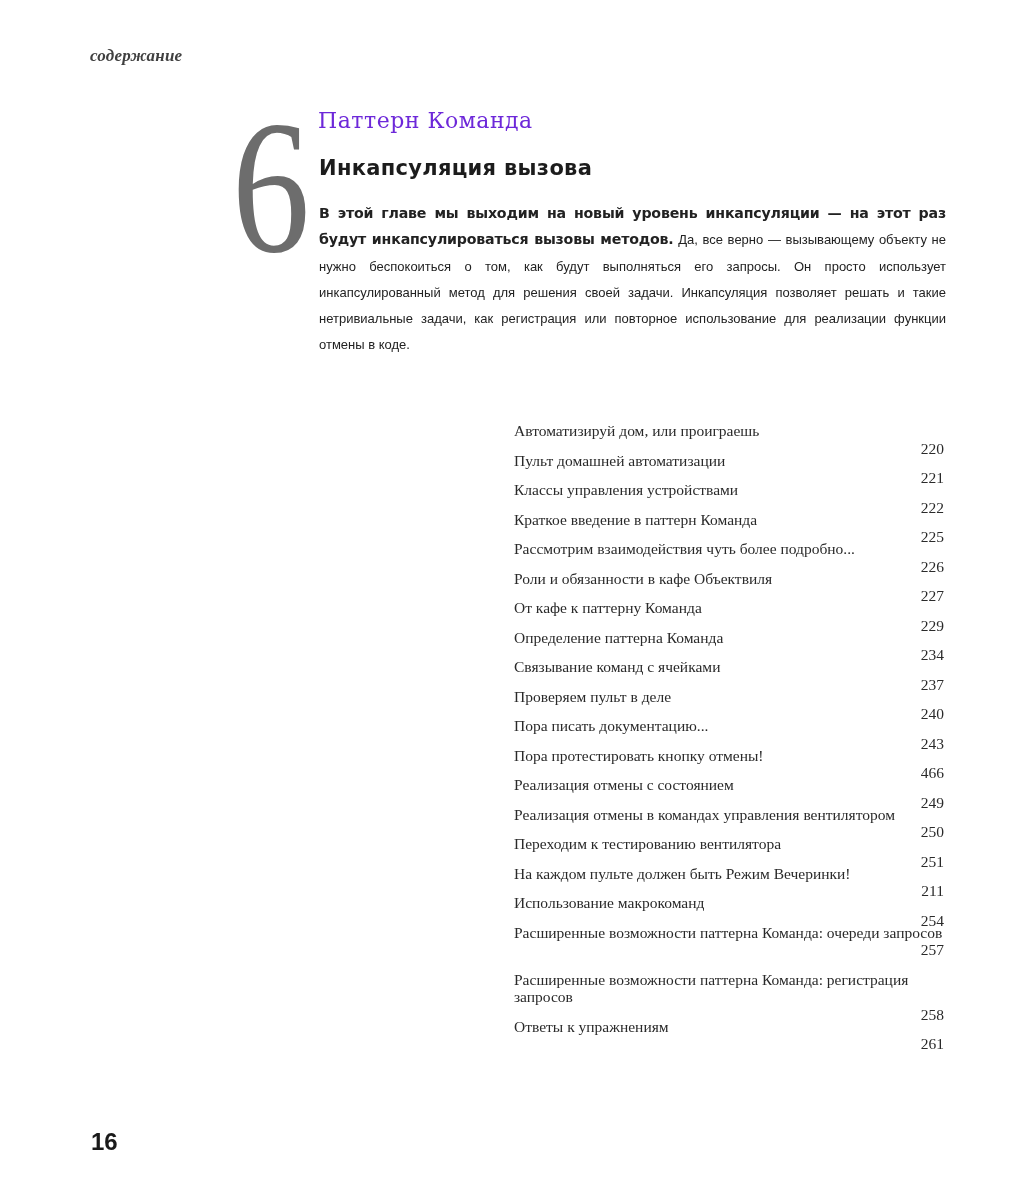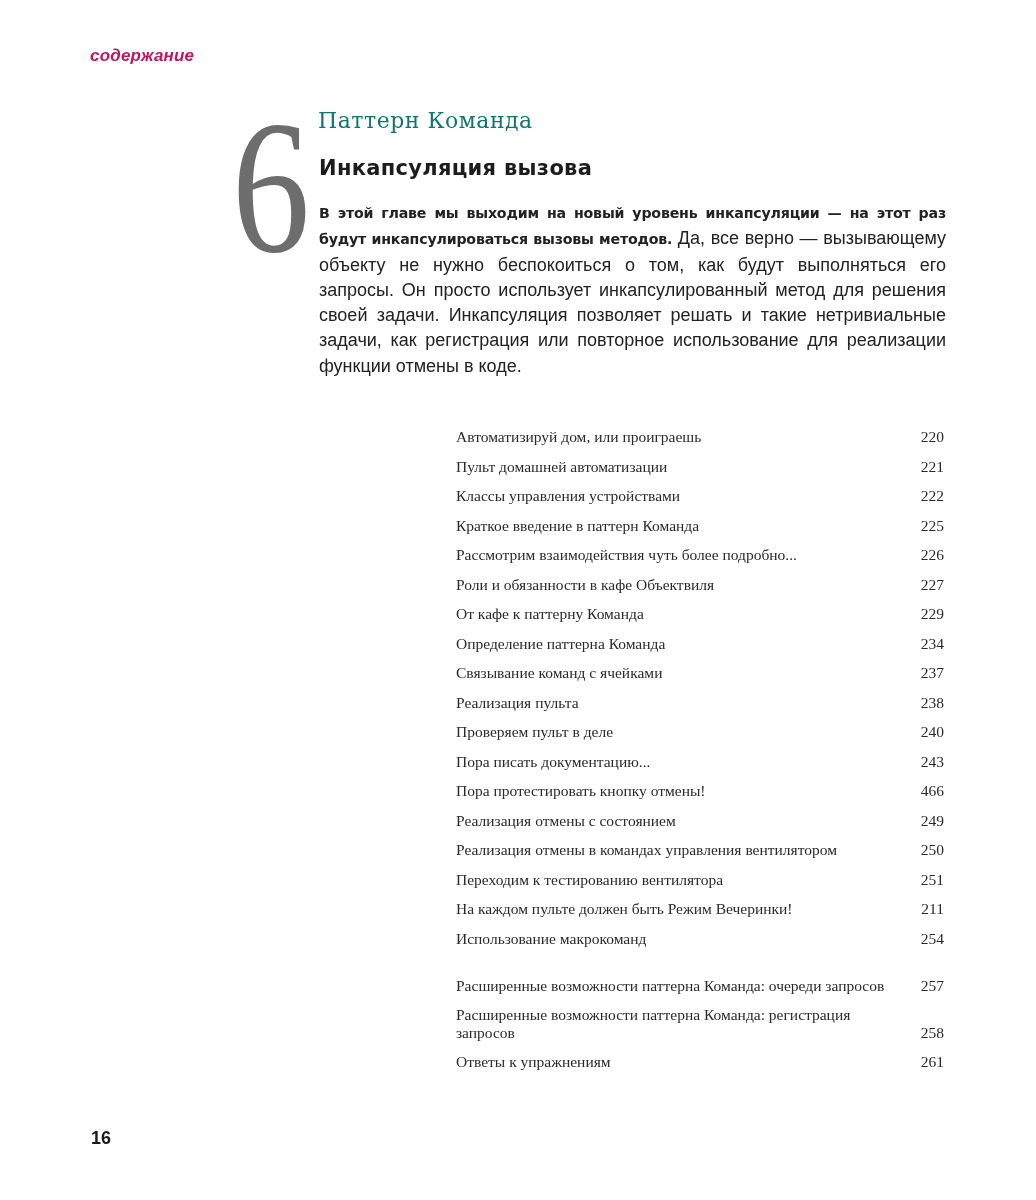--- a/index.html
+++ b/index.html
@@ -11,46 +11,46 @@
     }
     body {
       position: relative;
       color: #1a1a1a;
       font-family: "Liberation Sans", sans-serif;
     }
     .running-head {
       position: absolute;
       left: 90px;
       top: 46px;
-      font-family: Liberation Sans, sans-serif;
+      font-family: Liberation Serif, serif;
       font-style: italic;
       font-weight: bold;
       font-size: 17px;
-      color: #be185d;
+      color: #404040;
       letter-spacing: 0.2px;
     }
     .chapter-number {
       position: absolute;
       left: 232px;
       top: 92px;
       font-family: "Liberation Serif", serif;
       font-size: 190px;
       line-height: 1;
       color: #6d6d6d;
       font-weight: normal;
       transform: scaleX(0.82);
       transform-origin: left top;
     }
     .chapter-label {
       position: absolute;
       left: 318px;
       top: 108px;
       font-family: "DejaVu Serif", serif;
       font-size: 22px;
-      color: #0f766e;
+      color: #6d28d9;
       letter-spacing: 0.5px;
     }
     .chapter-title {
       position: absolute;
       left: 319px;
       top: 156px;
       font-family: "DejaVu Sans", sans-serif;
       font-weight: bold;
       font-size: 21px;
       color: #1c1c1c;
@@ -68,37 +68,37 @@
     }
     .intro .lead {
       font-family: "DejaVu Sans", sans-serif;
       font-weight: bold;
       font-size: 14.2px;
       letter-spacing: -0.2px;
     }
     .intro .body {
       font-family: "Liberation Sans", sans-serif;
       font-stretch: condensed;
-      font-size: 18px;
+      font-size: 13px;
     }
     .toc {
       position: absolute;
       left: 456px;
       top: 422px;
       width: 488px;
       font-family: "Liberation Serif", serif;
       font-size: 15.5px;
       color: #2a2a2a;
     }
     .toc-row {
       display: flex;
-      justify-content: space-between;
       align-items: flex-end;
       height: 29.5px;
       padding-bottom: 6px;
+      flex-direction: column;
     }
     .toc-row.two-line {
       height: 47px;
       padding-bottom: 6px;
     }
     .toc-row .title {
       line-height: 17.5px;
       width: 430px;
       cursor: pointer;
     }
@@ -107,21 +107,21 @@
       text-align: right;
       min-width: 40px;
       cursor: pointer;
     }
     .folio {
       position: absolute;
       left: 91px;
       top: 1128px;
       font-family: "Liberation Sans", sans-serif;
       font-weight: bold;
-      font-size: 18px;
+      font-size: 24px;
       color: #1a1a1a;
     }
   </style>
 </head>
 <body>
 
 <div class="running-head">содержание</div>
 
 <div class="chapter-number">6</div>
 <div class="chapter-label">Паттерн Команда</div>
@@ -162,24 +162,20 @@
     </div>
   <div class="toc-row">
       <span class="title">Определение паттерна Команда</span>
       <span class="page">234</span>
     </div>
   <div class="toc-row">
       <span class="title">Связывание команд с ячейками</span>
       <span class="page">237</span>
     </div>
   <div class="toc-row">
-      <span class="title">Реализация пульта</span>
-      <span class="page">238</span>
-    </div>
-  <div class="toc-row">
       <span class="title">Проверяем пульт в деле</span>
       <span class="page">240</span>
     </div>
   <div class="toc-row">
       <span class="title">Пора писать документацию...</span>
       <span class="page">243</span>
     </div>
   <div class="toc-row">
       <span class="title">Пора протестировать кнопку отмены!</span>
       <span class="page">466</span>

